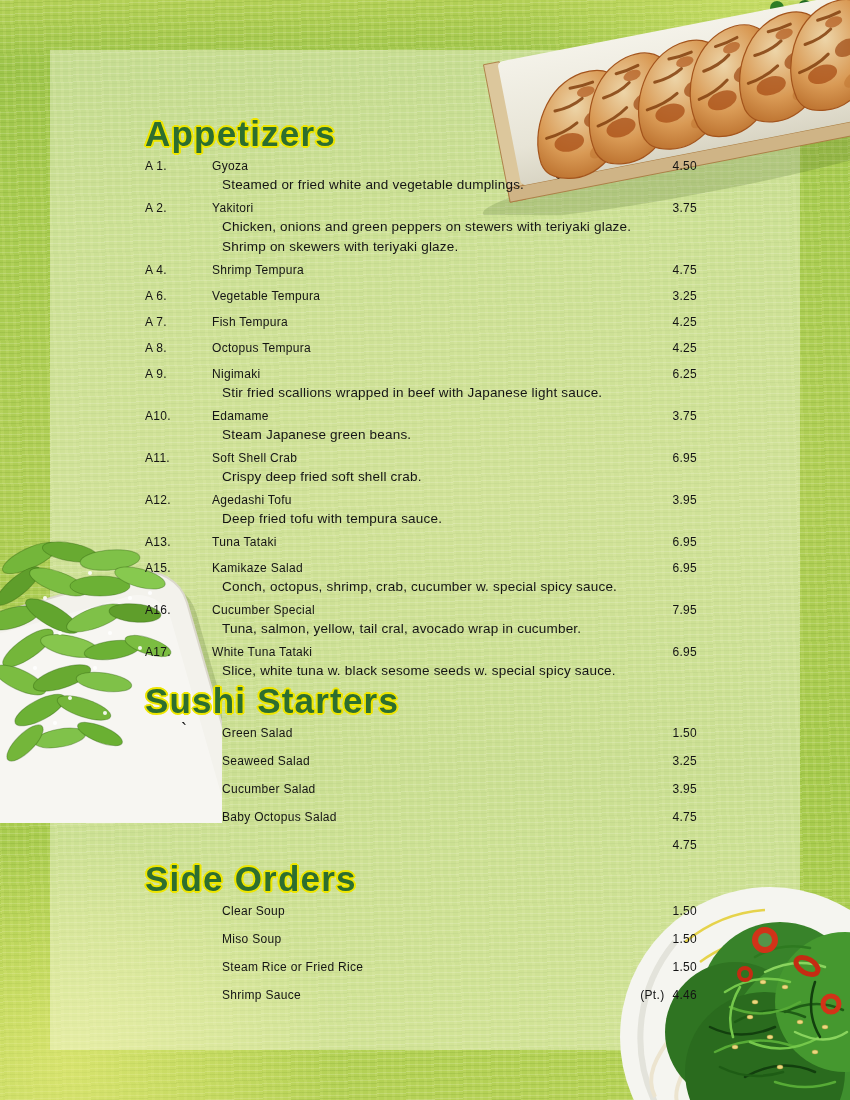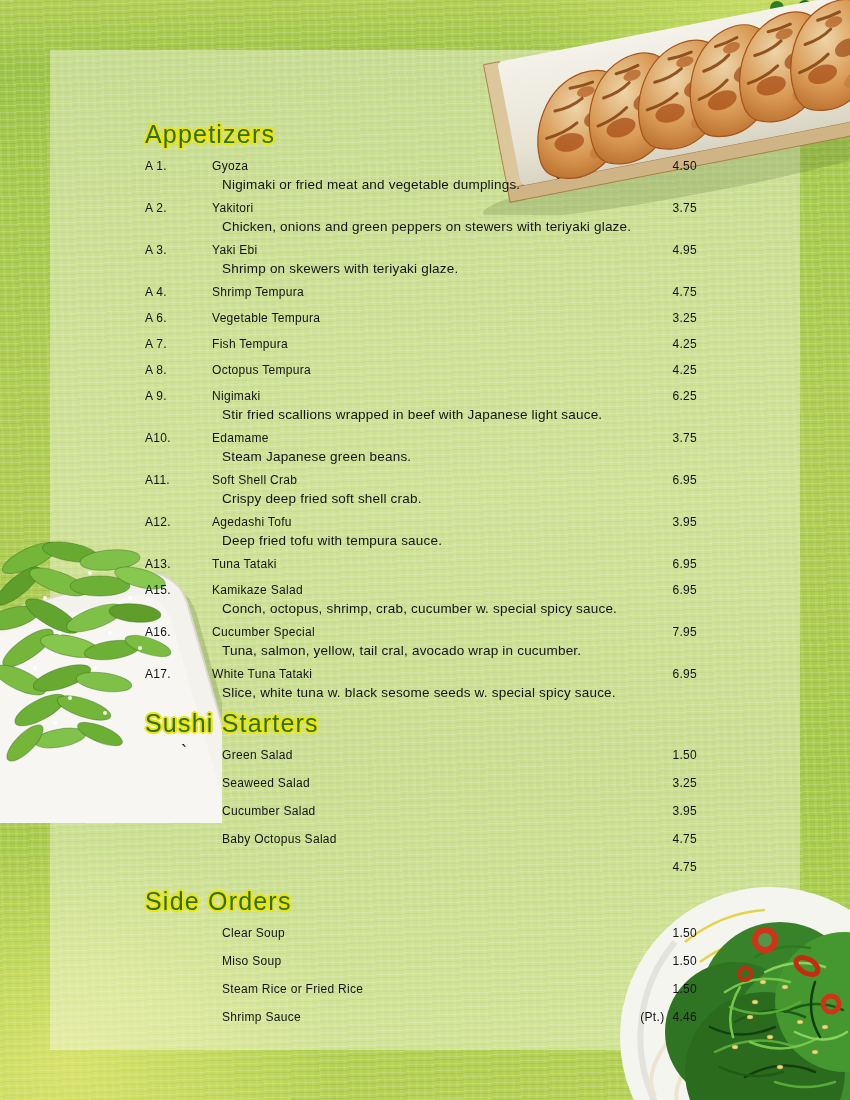--- a/index.html
+++ b/index.html
@@ -9,21 +9,21 @@
         background-image:
           radial-gradient(46% 30% at 8% 97%, rgba(244,242,130,.55), transparent 70%),
           radial-gradient(40% 22% at 90% 2%, rgba(222,236,120,.45), transparent 70%),
           repeating-linear-gradient(178deg, rgba(255,255,255,.16) 0 1px, rgba(0,0,0,0) 1px 3px, rgba(110,150,40,.18) 3px 4px, rgba(0,0,0,0) 4px 7px),
           repeating-linear-gradient(88deg, rgba(215,230,130,.18) 0 3px, rgba(0,0,0,0) 3px 8px),
           linear-gradient(180deg,#b2cf55 0%,#9dc44a 6%,#a8cb50 20%,#b0ce56 45%,#a5c94c 70%,#afcf52 90%,#b5d156 100%);}
   .panel{position:absolute;left:50px;top:50px;width:750px;height:1000px;
          background:rgba(252,253,242,.42);}
   .photo{position:absolute;}
   .menu{position:absolute;left:145px;top:119px;width:552px;color:#141414;}
-  .heading{font-size:25px;line-height:30px;font-weight:400;letter-spacing:1.2px;
+  .heading{font-size:35px;line-height:30px;font-weight:700;letter-spacing:1.2px;
            color:#2d6e2f;margin:0 0 6px 0;
            text-shadow:-2px 0 0 #eee600,2px 0 0 #eee600,0 -2px 0 #eee600,0 2px 0 #eee600,
                        -1.4px -1.4px 0 #eee600,1.4px -1.4px 0 #eee600,
                        -1.4px 1.4px 0 #eee600,1.4px 1.4px 0 #eee600;}
   .item{display:flex;align-items:baseline;font-size:12px;line-height:22px;
         letter-spacing:.3px;margin-bottom:4px;}
   .item.has-desc{margin-bottom:0;}
   .code{width:67px;flex:none;}
   .nm{flex:0 1 auto;}
   .pr{margin-left:auto;white-space:nowrap;display:flex;gap:8px;}
@@ -204,34 +204,29 @@
   <div class="menu">
 
     <div class="sec1">
       <div class="heading">Appetizers</div>
 
       <div class="item has-desc">
         <span class="code">A 1.</span>
         <span class="nm">Gyoza</span>
         <span class="pr">4.50</span>
       </div>
-      <div class="desc">Nigimaki or fried meat and vegetable dumplings.</div>
+      <div class="desc">Steamed or fried white and vegetable dumplings.</div>
 
       <div class="item has-desc">
         <span class="code">A 2.</span>
         <span class="nm">Yakitori</span>
         <span class="pr">3.75</span>
       </div>
       <div class="desc">Chicken, onions and green peppers on stewers with teriyaki glaze.</div>
 
-      <div class="item has-desc">
-        <span class="code">A 3.</span>
-        <span class="nm">Yaki Ebi</span>
-        <span class="pr">4.95</span>
-      </div>
       <div class="desc">Shrimp on skewers with teriyaki glaze.</div>
 
       <div class="item">
         <span class="code">A 4.</span>
         <span class="nm">Shrimp Tempura</span>
         <span class="pr">4.75</span>
       </div>
 
       <div class="item">
         <span class="code">A 6.</span>

